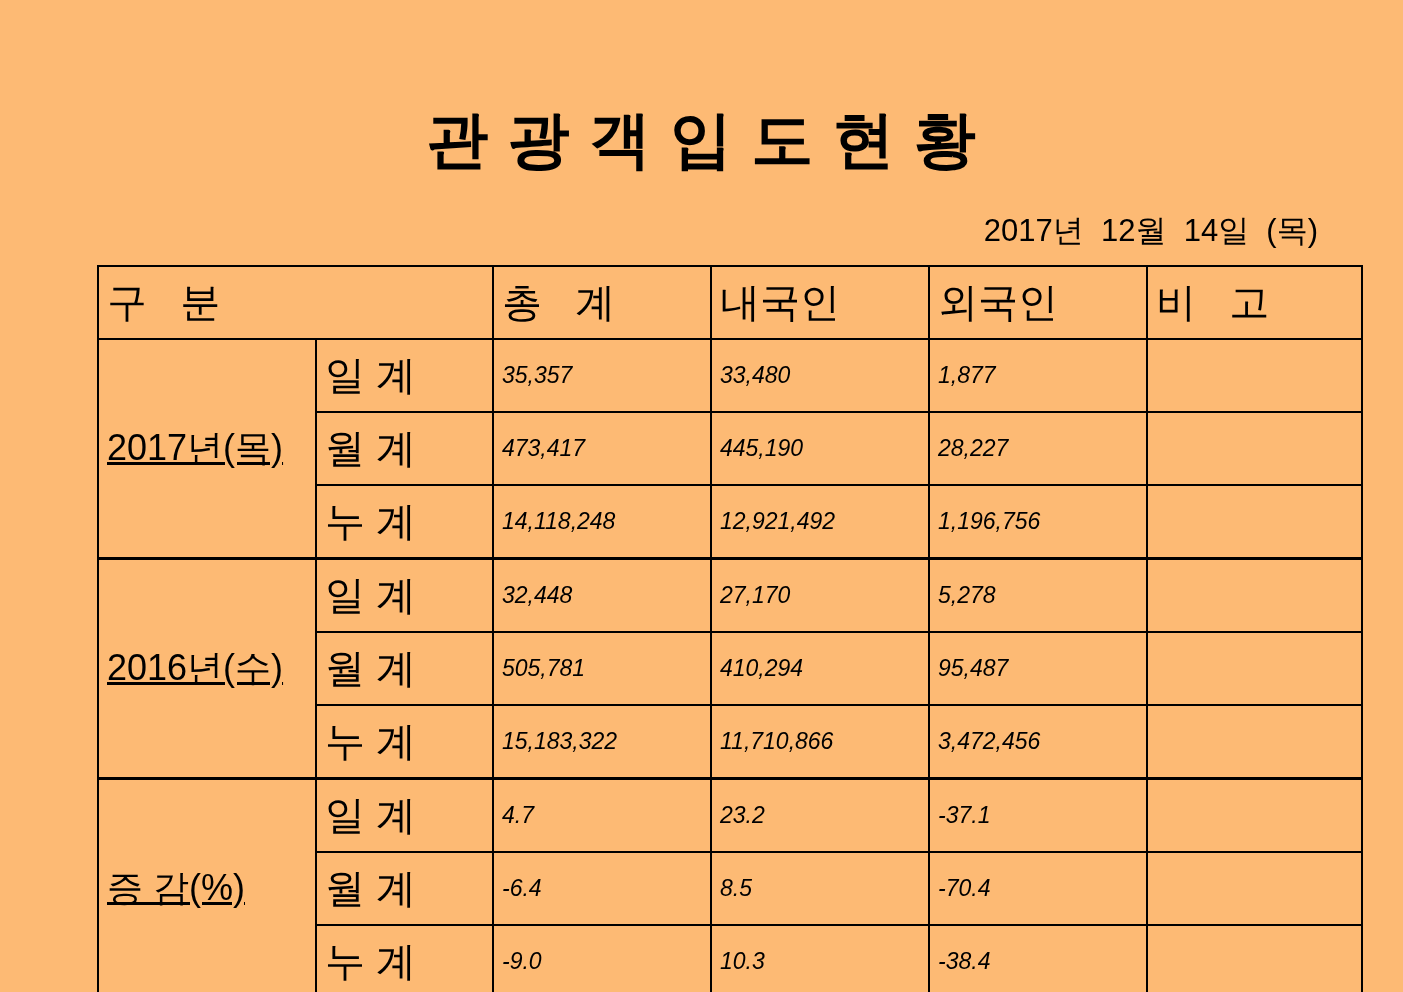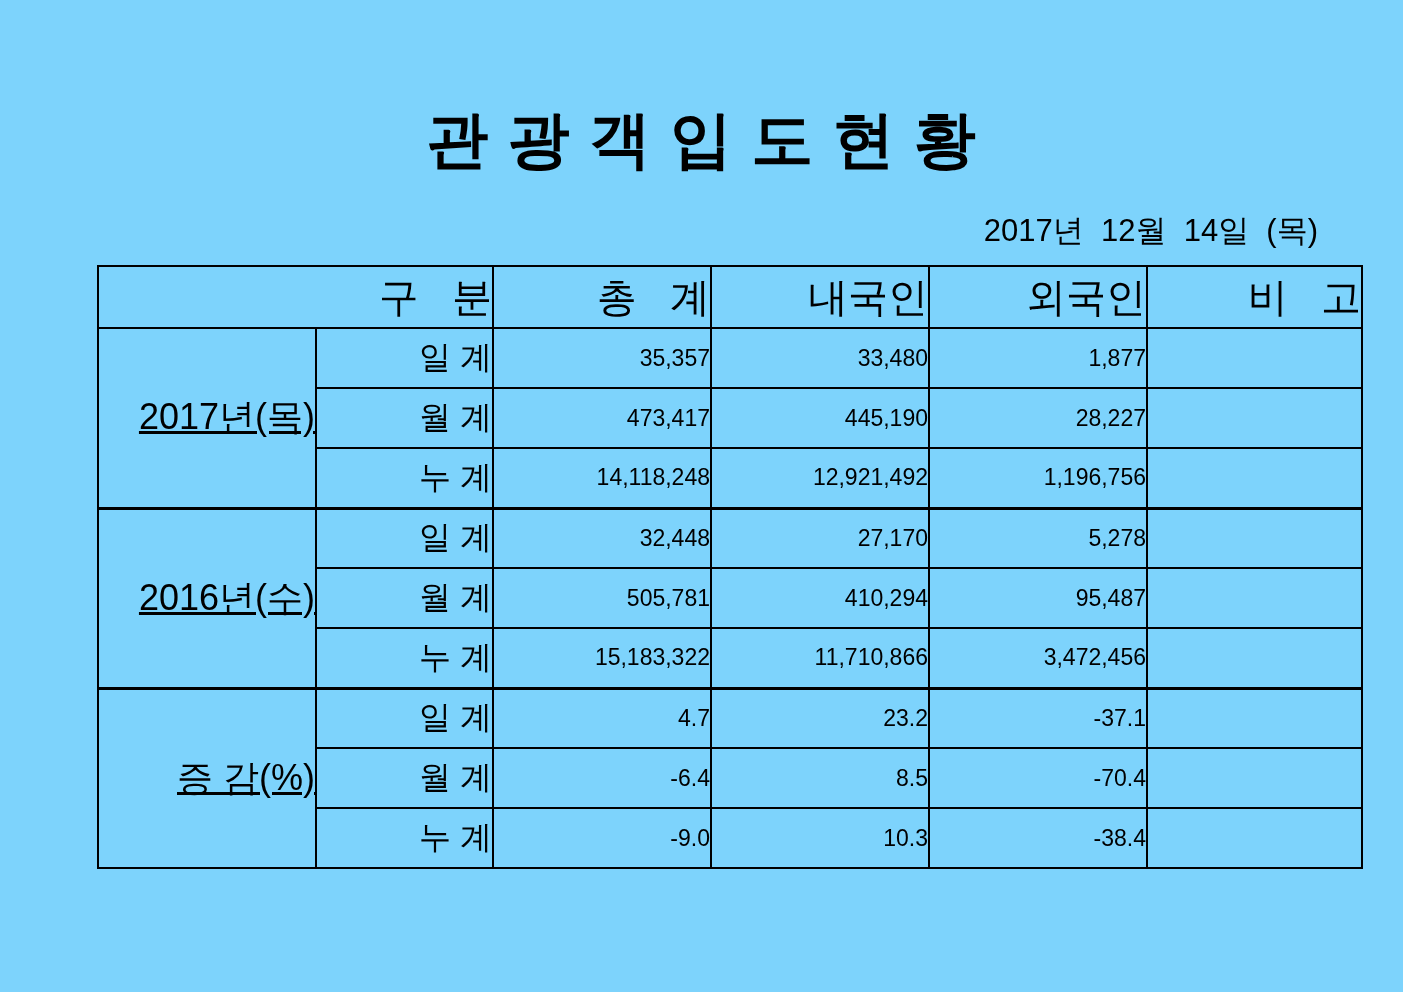--- a/index.html
+++ b/index.html
@@ -4,21 +4,21 @@
 <style>
   * { margin: 0; padding: 0; box-sizing: border-box; }
   html, body { width: 1403px; height: 992px; }
   body {
     background: #ffffff;
     color: #000000;
     font-family: "Liberation Sans", sans-serif;
     position: relative;
     overflow: hidden;
   }
-  .page { position: absolute; inset: 0; background: #7dd3fc; }
+  .page { position: absolute; inset: 0; background: #fdba74; }
 
   .doc-title {
     position: absolute;
     top: 98px;
     left: 0;
     width: 100%;
     text-align: center;
     font-size: 62px;
     line-height: 84px;
     font-weight: 800;
@@ -46,36 +46,36 @@
   }
   table.stats col.c-group   { width: 218px; }
   table.stats col.c-sub     { width: 177px; }
   table.stats col.c-total   { width: 218px; }
   table.stats col.c-dom     { width: 218px; }
   table.stats col.c-for     { width: 218px; }
   table.stats col.c-rem     { width: 215px; }
 
   table.stats th, table.stats td {
     border: 2px solid #000000;
-    text-align: right;
+    text-align: left;
     vertical-align: middle;
-    padding: 0;
+    padding: 8px;
     white-space: pre;
     overflow: hidden;
   }
   tr.header-row { height: 62px; }
   tr.data-row   { height: 60px; }
 
   tr.header-row th {
     font-size: 40px;
     font-weight: 400;
   }
   td.group-label { font-size: 36px; text-decoration: underline; }
-  td.sub-label   { font-size: 32px; }
-  td.num         { font-size: 23px; }
+  td.sub-label   { font-size: 40px; }
+  td.num         { font-size: 23px; font-style: italic; }
   td.remarks     { font-size: 23px; }
 
   
   tr.group-start td { border-top-width: 3px; }
 </style>
 </head>
 <body>
 
 <div class="page">
 

